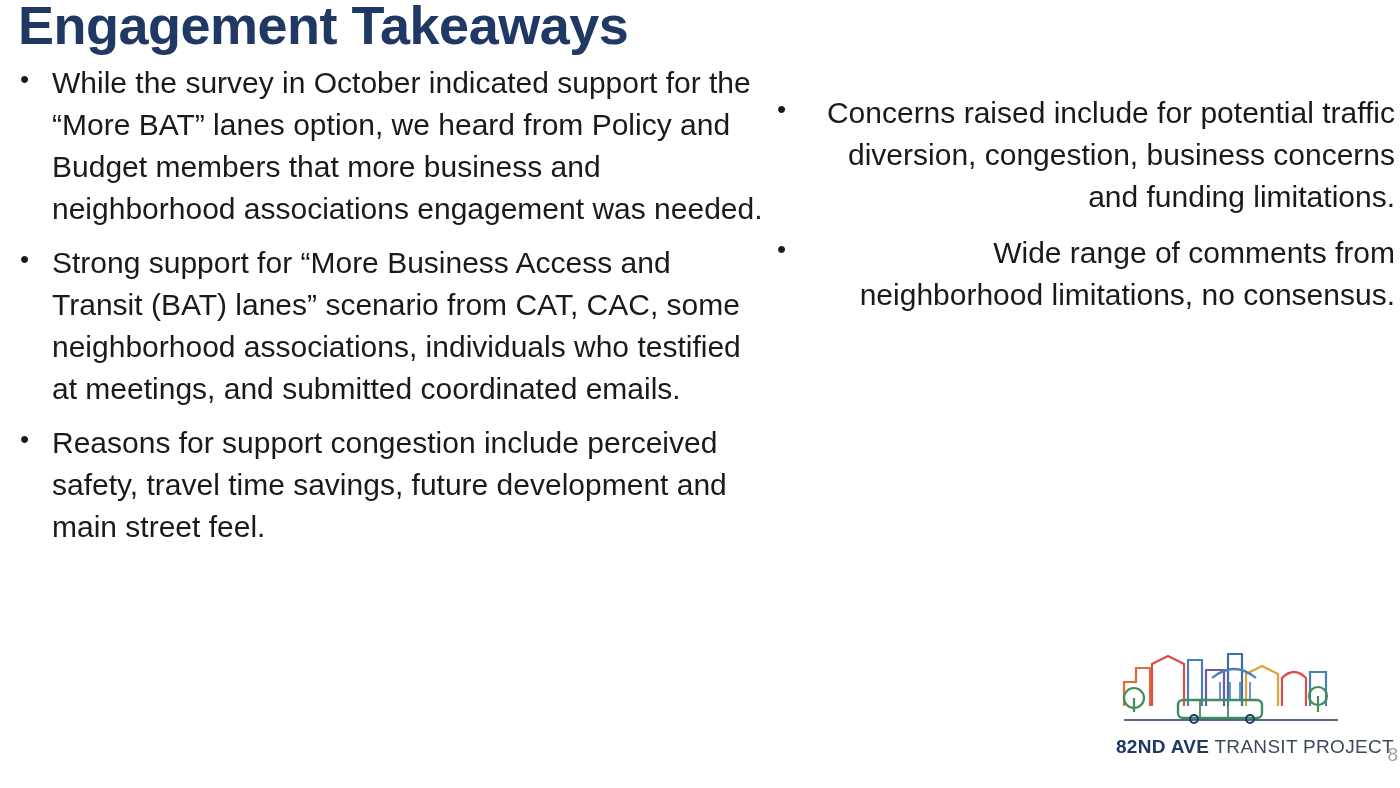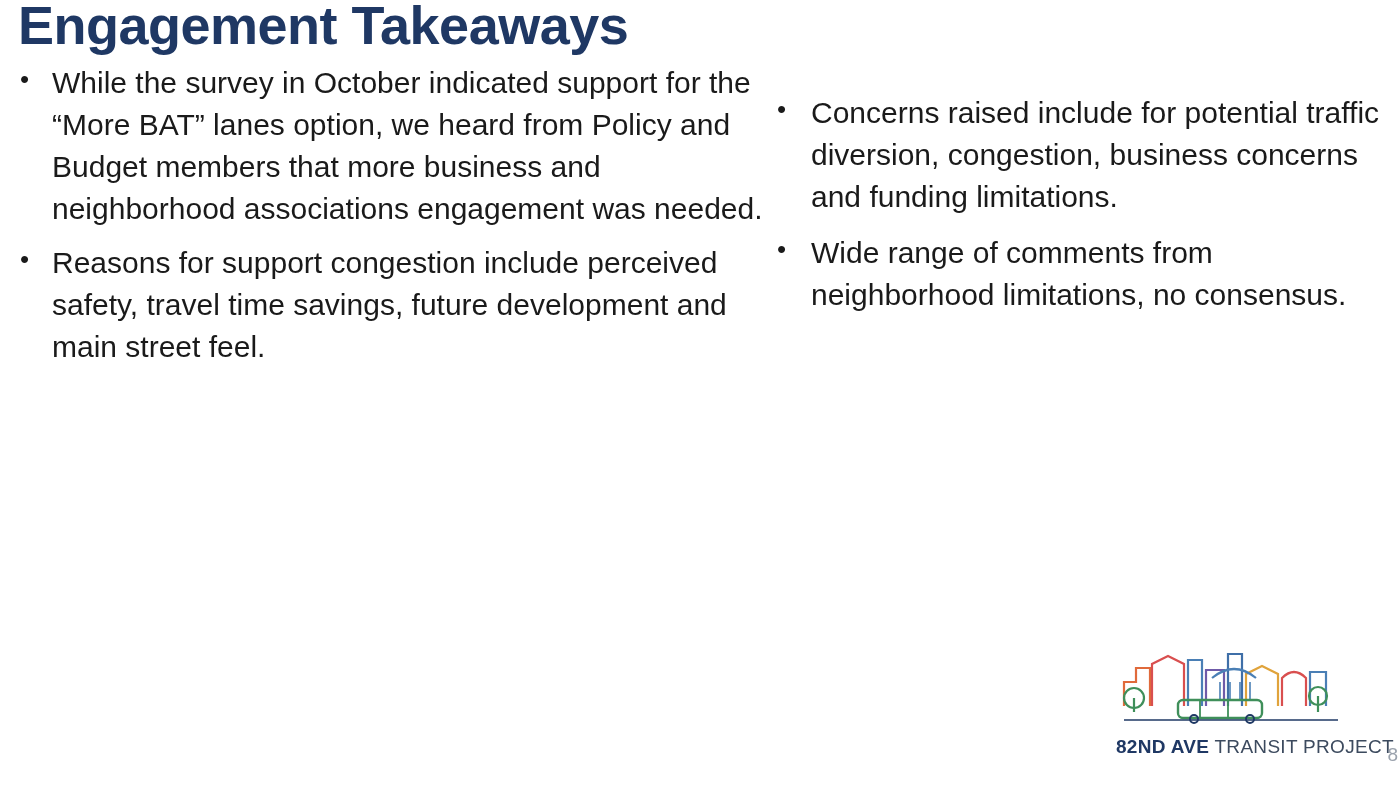--- a/index.html
+++ b/index.html
@@ -55,20 +55,21 @@
     position: relative;
     padding-left: 44px;
     margin-bottom: 12px;
     font-size: 30px;
     line-height: 1.4;
     color: #1a1a1a;
   }
   .col-right ul.bullets li {
     padding-left: 46px;
     margin-bottom: 14px;
+    text-align: right;
   }
   ul.bullets li::before {
     content: "\2022";
     position: absolute;
     left: 12px;
     top: -2px;
     font-size: 26px;
     color: #1a1a1a;
     line-height: 1.5;
   }
@@ -114,20 +115,21 @@
 </head>
 <body>
 
 <div class="slide">
 
   <div class="slide-title">Engagement Takeaways</div>
 
   <div class="col col-left">
     <ul class="bullets">
       <li>While the survey in October indicated support for the “More BAT” lanes option, we heard from Policy and Budget members that more business and neighborhood associations engagement was needed.</li>
+      <li>Strong support for “More Business Access and Transit (BAT) lanes” scenario from CAT, CAC, some neighborhood associations, individuals who testified at meetings, and submitted coordinated emails.</li>
       <li>Reasons for support congestion include perceived safety, travel time savings, future development and main street feel.</li>
     </ul>
   </div>
 
   <div class="col col-right">
     <ul class="bullets">
       <li>Concerns raised include for potential traffic diversion, congestion, business concerns and funding limitations.</li>
       <li>Wide range of comments from neighborhood limitations, no consensus.</li>
     </ul>
   </div>

